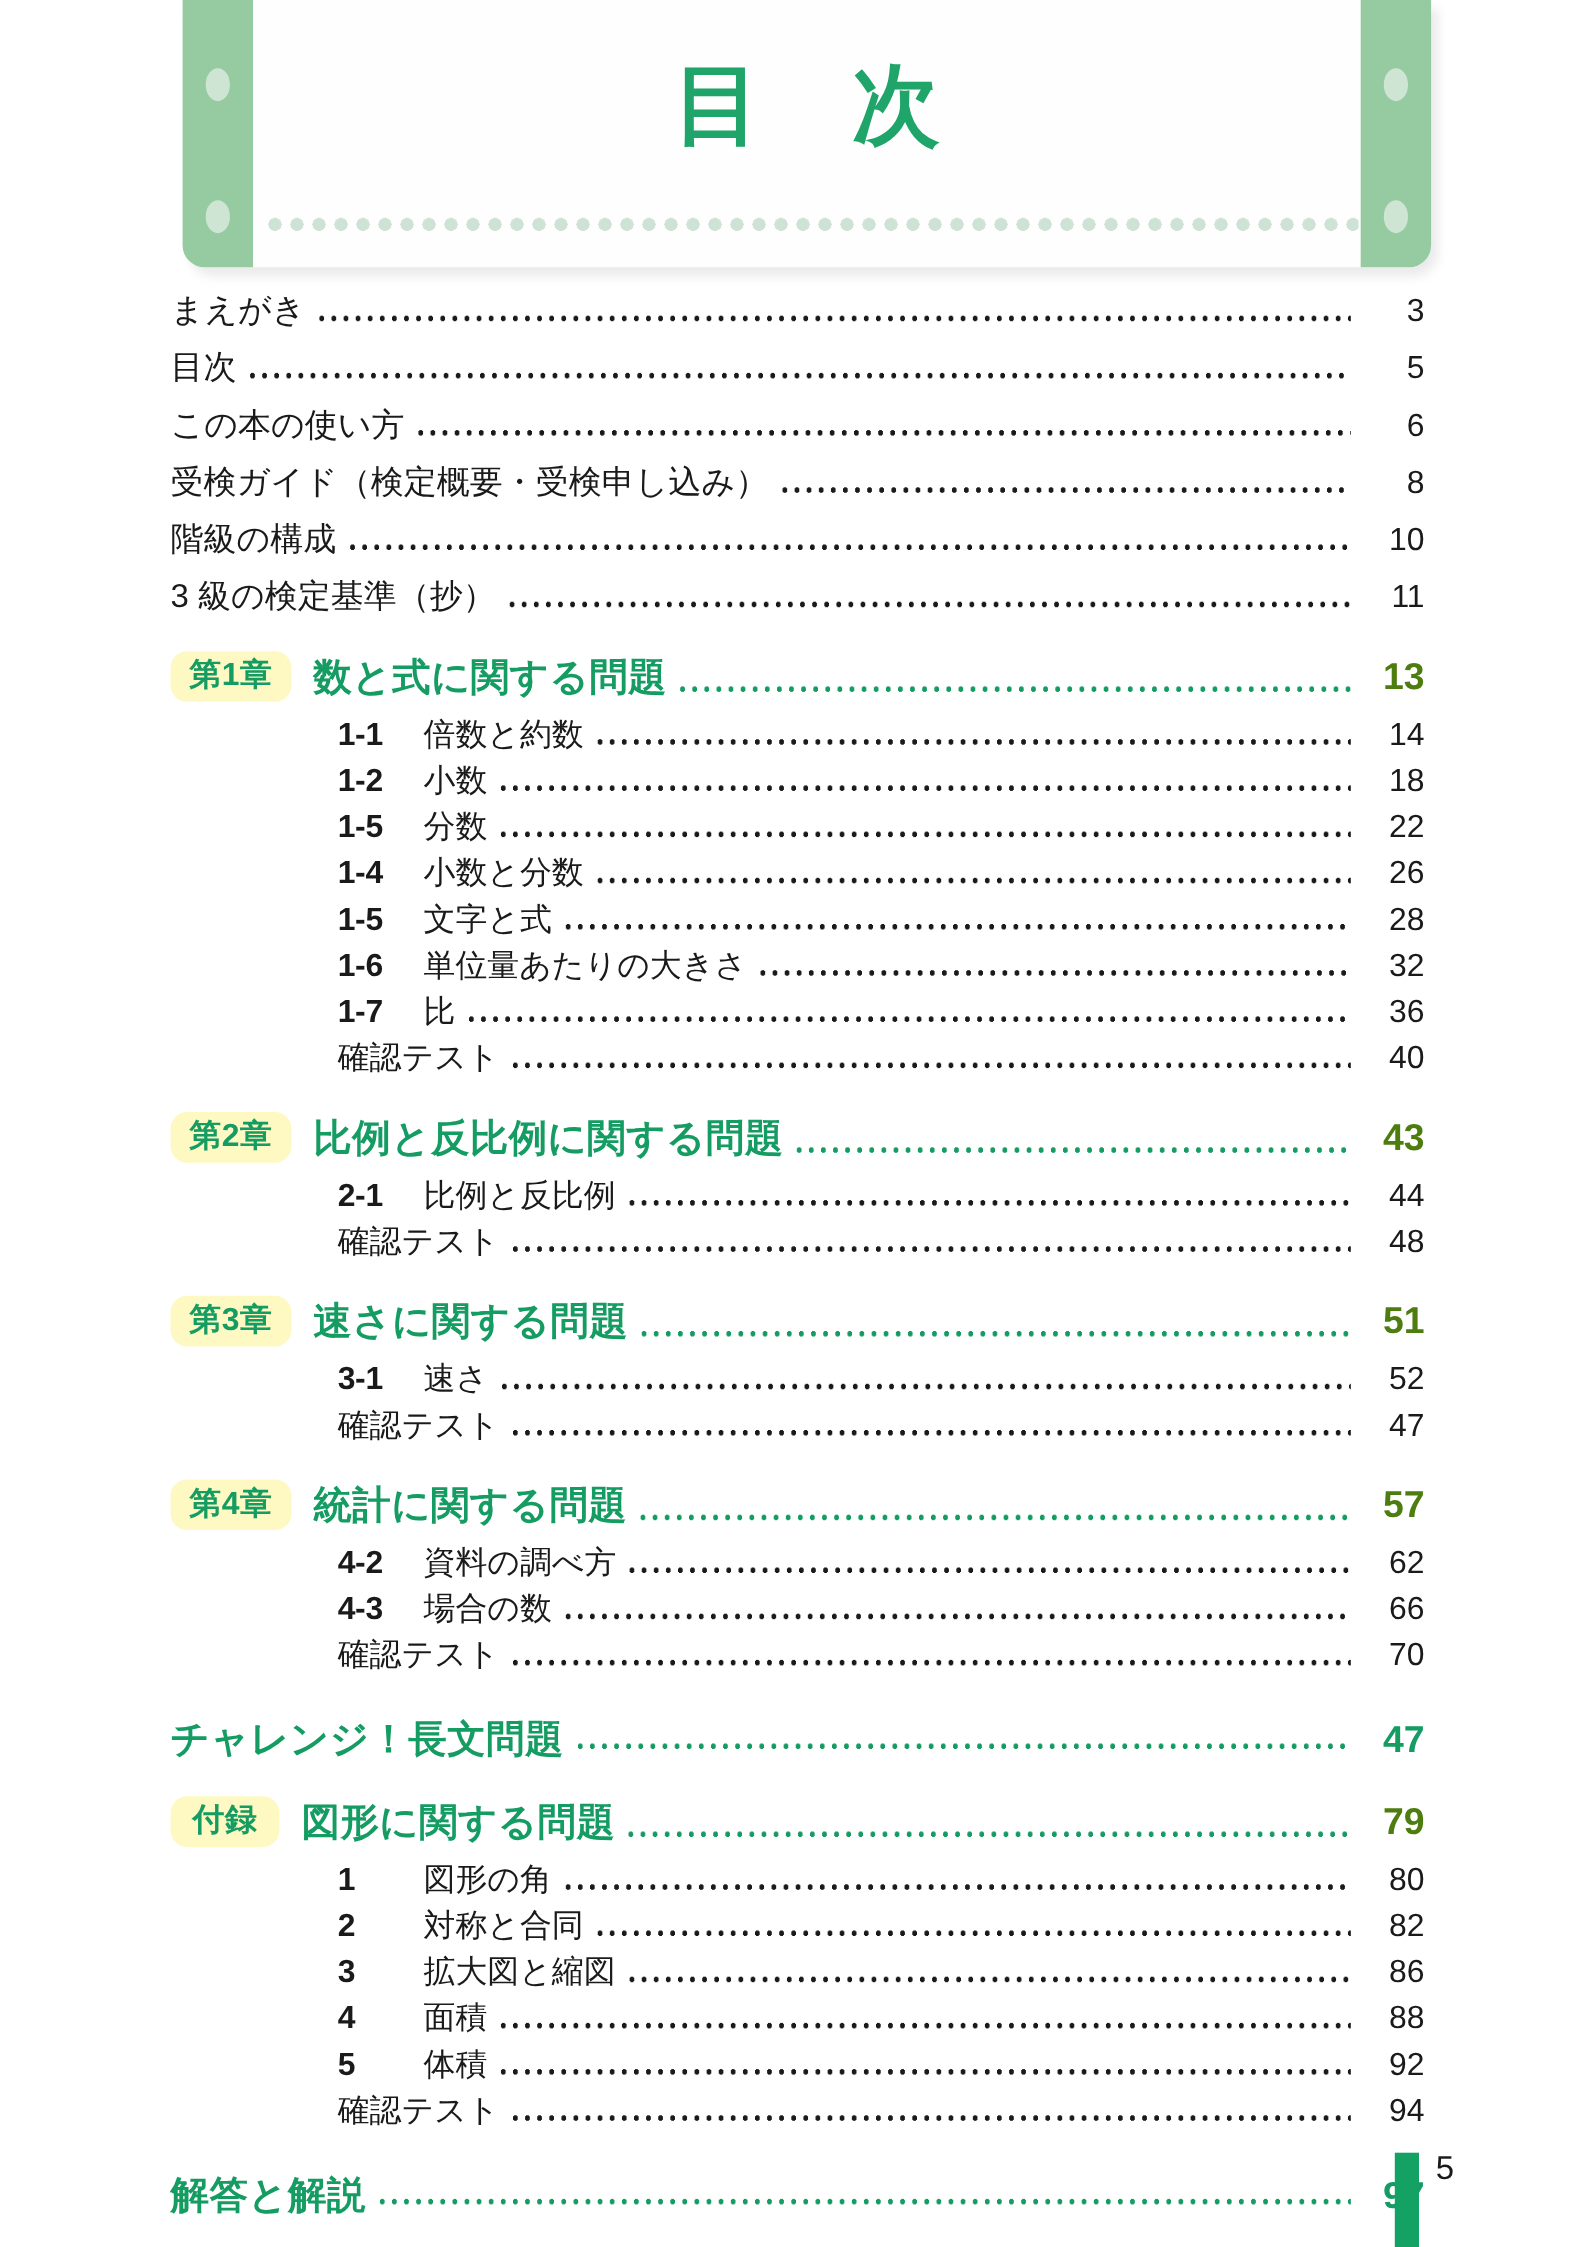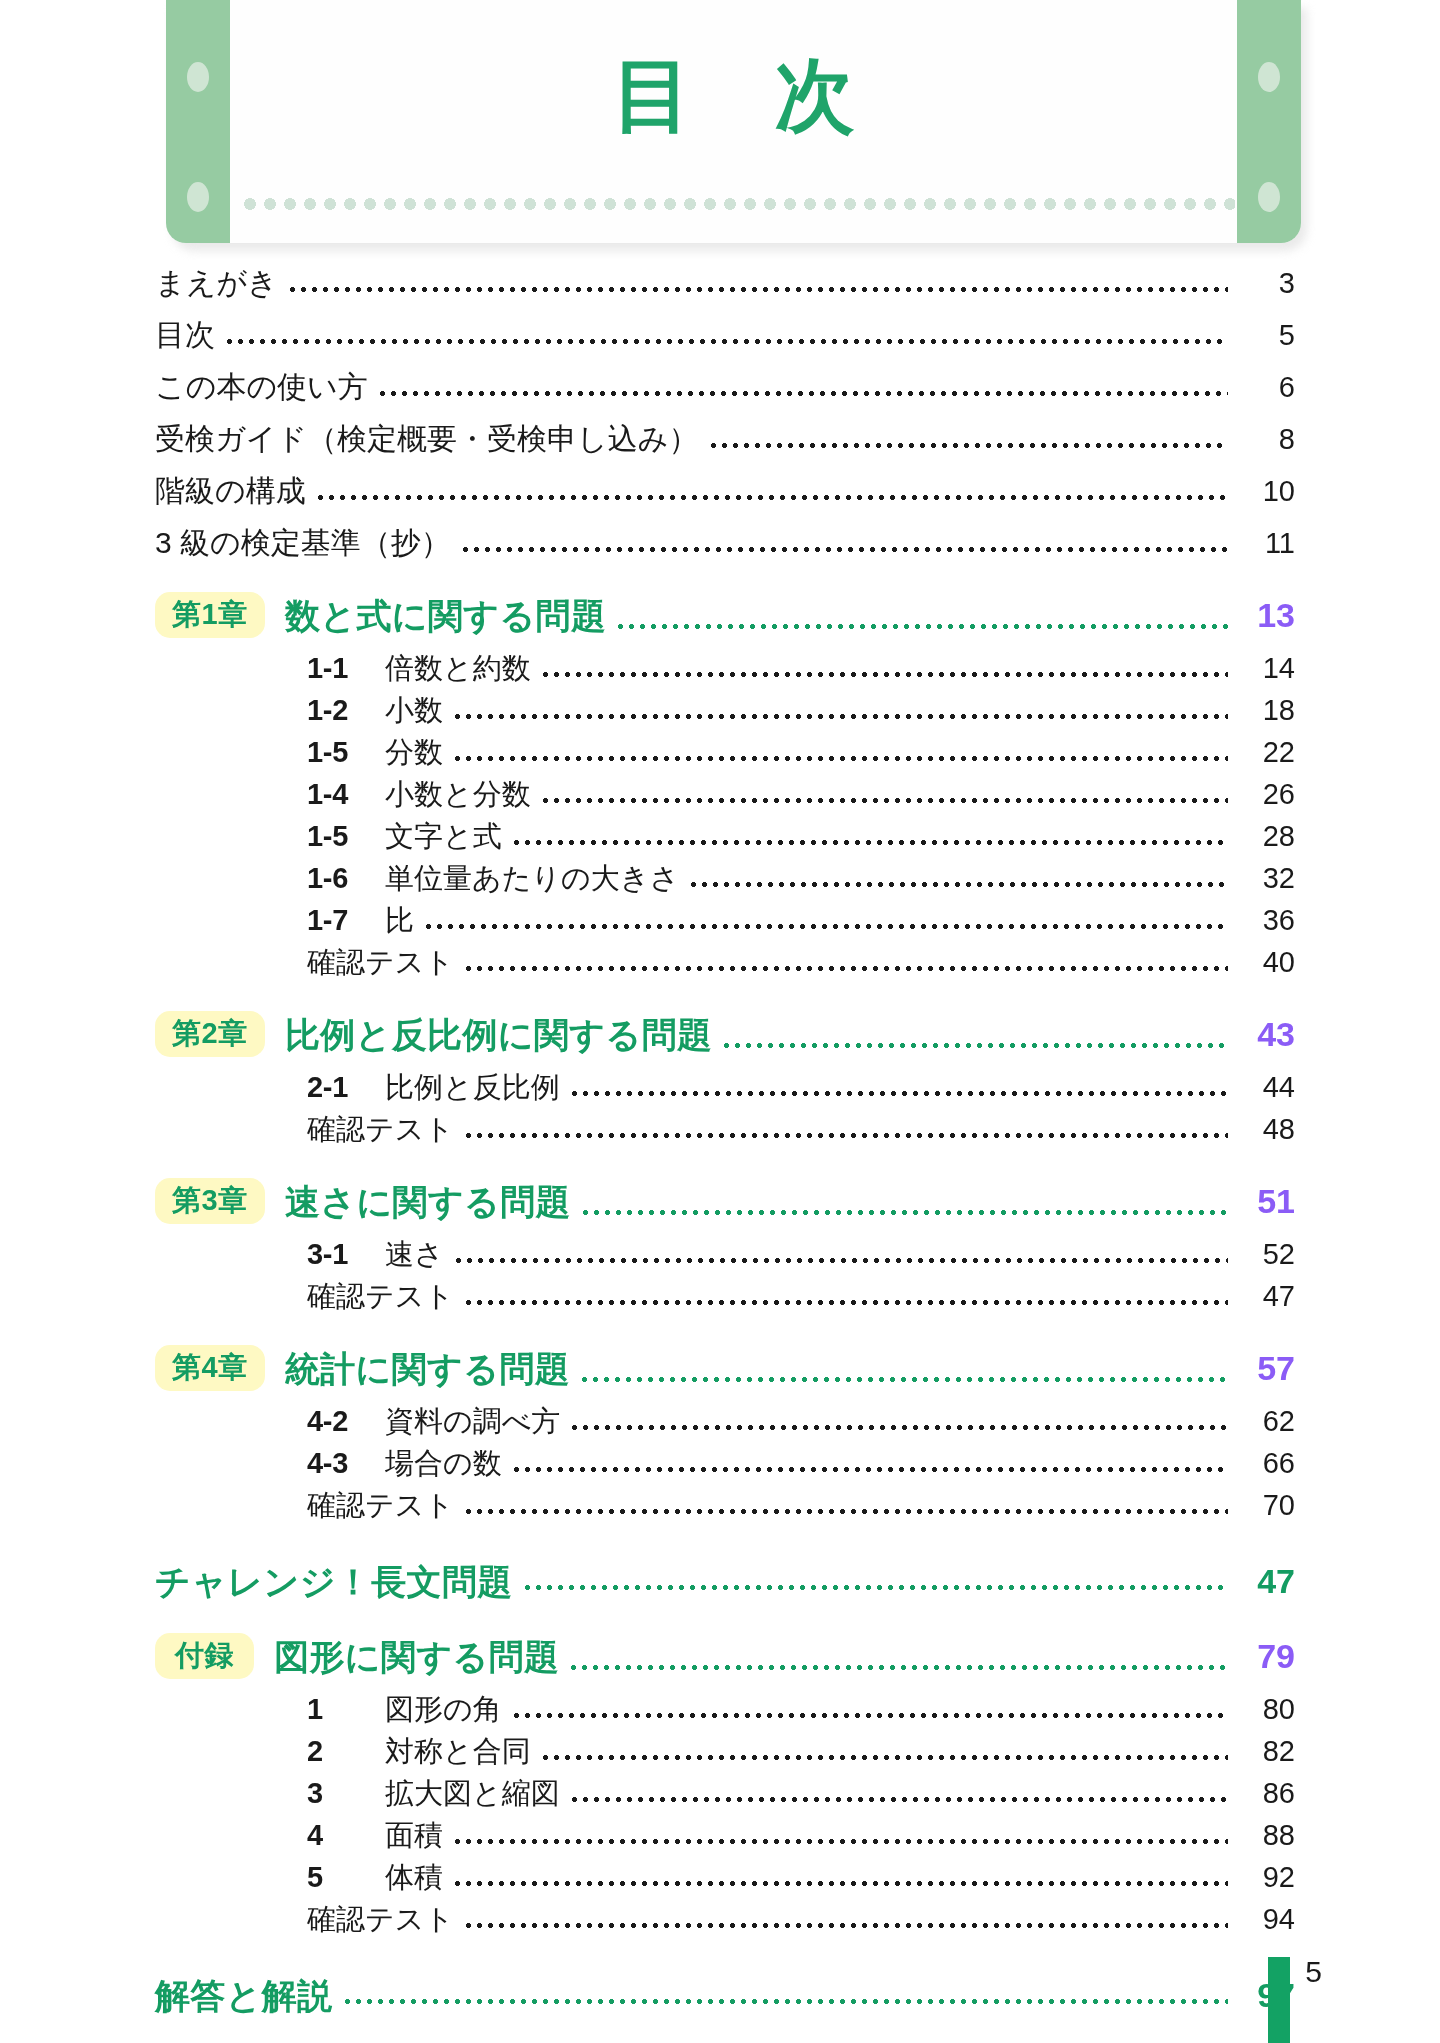--- a/index.html
+++ b/index.html
@@ -150,21 +150,21 @@
     border-radius: 15px;
     padding: 8px 17px 9px 17px;
     font-size: 29px;
     font-weight: 900;
     letter-spacing: .02em;
     line-height: 1;
     margin-right: 20px;
   }
   .chapter-title { font-size: 35px; font-weight: 900; letter-spacing: .01em; }
   .chapter-row .leader { color: #149c62; height: 5px; margin-bottom: 9px; }
-  .chapter-row .pagenum { font-size: 34px; font-weight: 900; color: #8b5cf6; }
+  .chapter-row .pagenum { font-size: 34px; font-weight: 900; color: #4d7c0f; }
 
   
   .section-row {
     color: #1a1a1a;
     font-size: 28px;
     line-height: 1.0;
     margin-bottom: 13px;
     padding-left: 152px;
   }
   .section-row .leader { color: #1a1a1a; height: 5px; margin-bottom: 6px; }
@@ -184,21 +184,21 @@
 
   
   .solo-row {
     color: #149c62;
     font-size: 35px;
     font-weight: 900;
     line-height: 1.0;
     margin-top: 44px;
     margin-bottom: 16px;
     padding-left: 0;
-    align-items: flex-start;
+    align-items: flex-end;
   }
   .solo-row .solo-title { font-size: 35px; font-weight: 900; letter-spacing: .01em; }
   .solo-row .leader { color: #149c62; height: 5px; margin-bottom: 9px; }
   .solo-row .pagenum { font-size: 34px; font-weight: 900; color: #149c62; }
 
   
   .badge-appendix { padding: 8px 20px 9px 20px; }
 
   
   .appendix .sec-num { min-width: 78px; }

